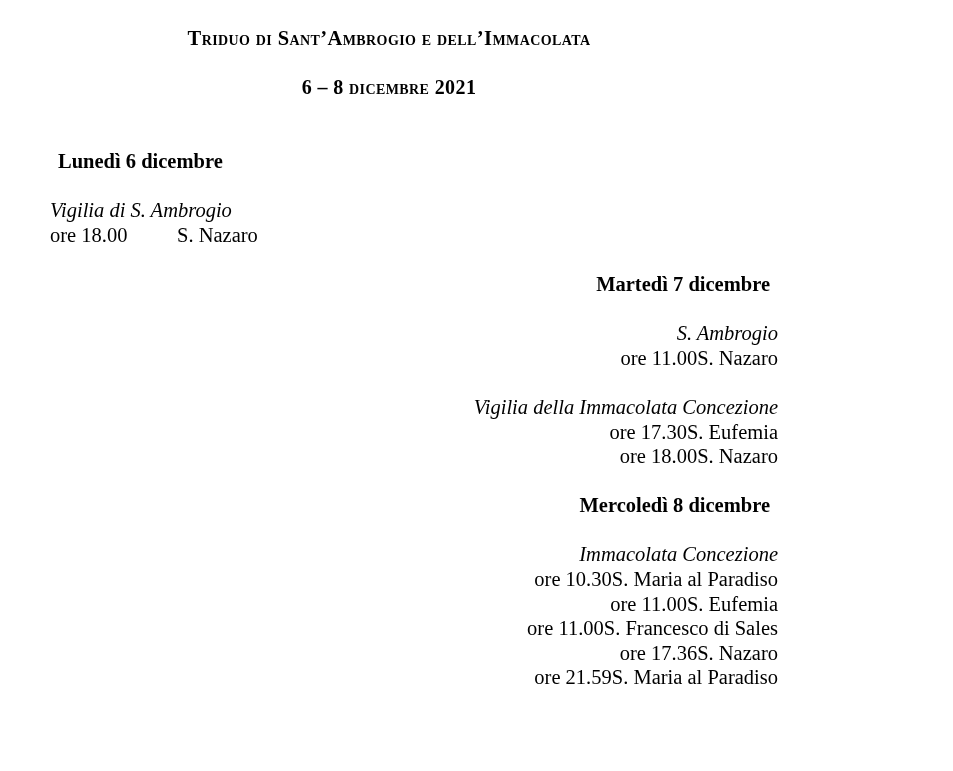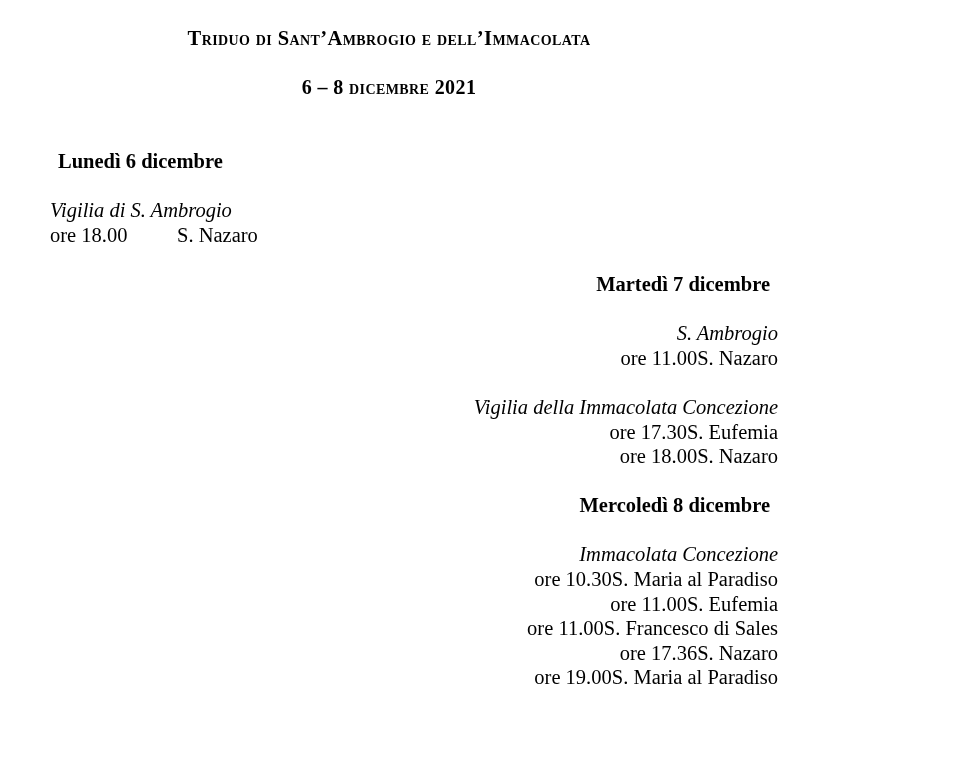--- a/index.html
+++ b/index.html
@@ -72,17 +72,17 @@
         </div>
       </section>
       <section class="day-section">
         <h3 class="day-heading">Mercoledì 8 dicembre</h3>
         <div class="event-group">
           <div class="occasion-title">Immacolata Concezione</div>
           <div class="schedule-row"><span class="event-time">ore 10.30</span><span class="event-church">S. Maria al Paradiso</span></div>
           <div class="schedule-row"><span class="event-time">ore 11.00</span><span class="event-church">S. Eufemia</span></div>
           <div class="schedule-row"><span class="event-time">ore 11.00</span><span class="event-church">S. Francesco di Sales</span></div>
           <div class="schedule-row"><span class="event-time">ore 17.36</span><span class="event-church">S. Nazaro</span></div>
-          <div class="schedule-row"><span class="event-time">ore 19.00</span><span class="event-church">S. Maria al Paradiso</span></div>
+          <div class="schedule-row"><span class="event-time">ore 21.59</span><span class="event-church">S. Maria al Paradiso</span></div>
         </div>
       </section>
     </div>
 </div>
 
 </body></html>

